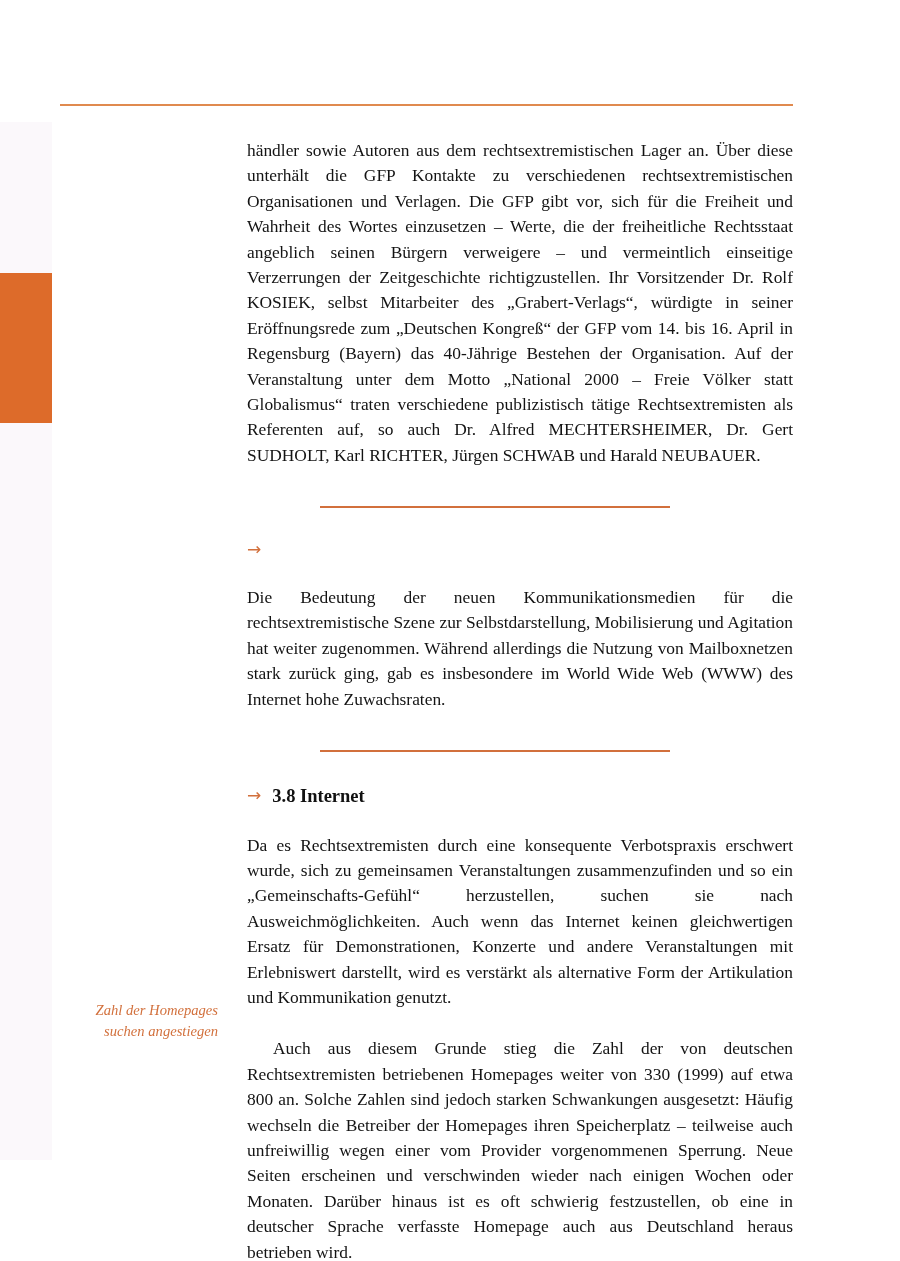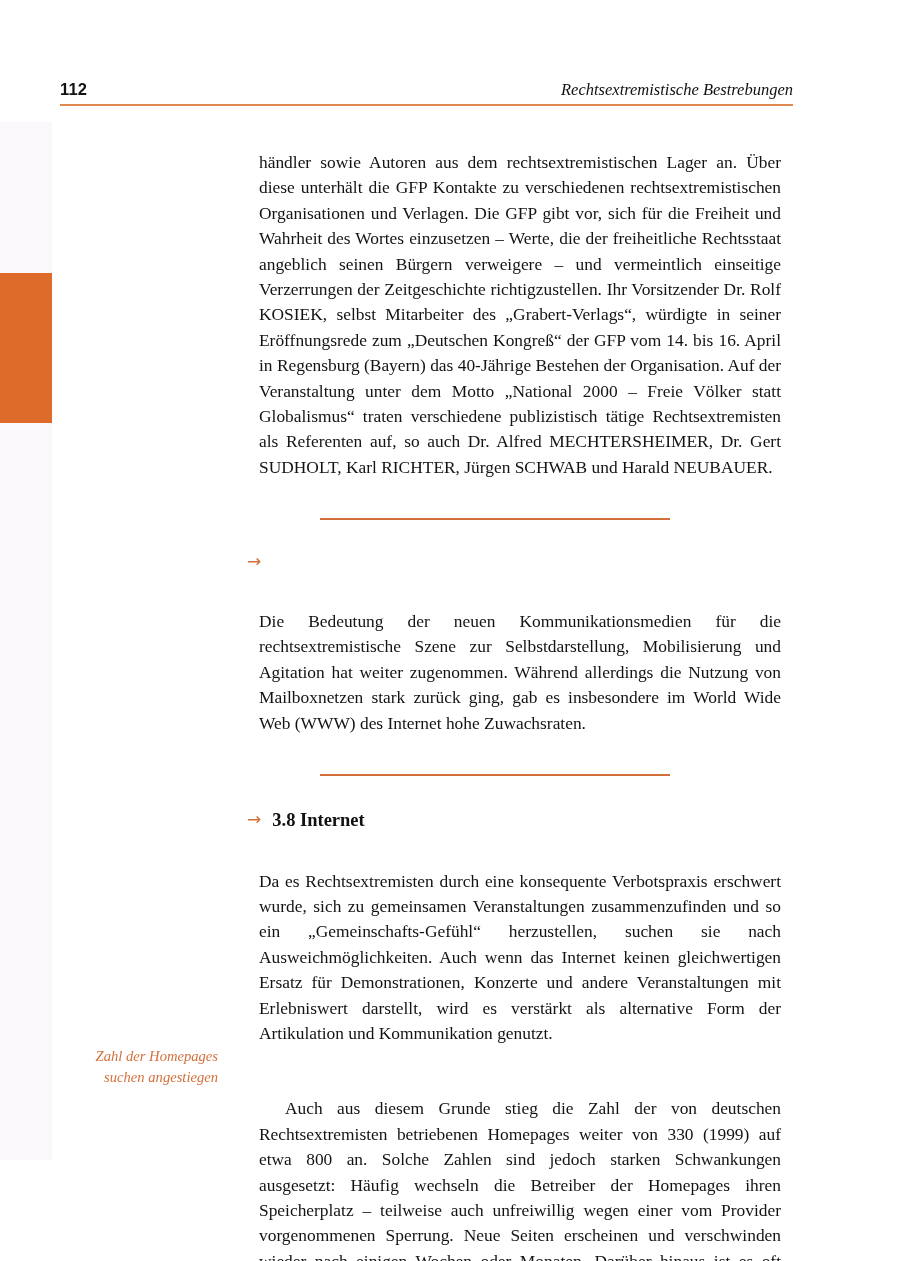--- a/index.html
+++ b/index.html
@@ -72,21 +72,21 @@
 
   
   .column {
     position: absolute;
     left: 247px;
     top: 138px;
     width: 546px;
   }
 
   p.body-text {
-    margin: 12px;
+    margin: 0;
     font-size: 17.4px;
     line-height: 25.4px;
     text-align: justify;
     text-justify: inter-word;
     color: #131313;
     hyphens: manual;
   }
   p.body-text.indent {
     text-indent: 26px;
   }
@@ -128,39 +128,34 @@
     position: absolute;
     left: 60px;
     top: 1000px;
     width: 158px;
     text-align: right;
     font-family: "Liberation Serif", "DejaVu Serif", serif;
     font-style: italic;
     font-size: 14.6px;
     line-height: 21px;
     color: #d2703c;
-    margin-top: 46px;
   }
   .margin-note span { display: block; }
 
   .sp-26 { height: 26px; }
   .sp-34 { height: 34px; }
 </style>
 </head>
 <body>
 
 <div id="page">
 
   <div class="side-band"></div>
   <div class="side-tab"></div>
 
-  <div class="header">
-    <div class="folio">112</div>
-    <div class="running-title">Rechtsextremistische Bestrebungen</div>
-  </div>
   <div class="header-rule"></div>
 
   <div class="column">
 
     <p class="body-text">händler sowie Autoren aus dem rechtsextremistischen Lager an. Über diese unterhält die GFP Kontakte zu verschiedenen rechtsextremistischen Organisationen und Verlagen. Die GFP gibt vor, sich für die Freiheit und Wahrheit des Wortes einzusetzen – Werte, die der freiheitliche Rechtsstaat angeblich seinen Bürgern verweigere – und vermeintlich einseitige Verzerrungen der Zeitgeschichte richtigzustellen. Ihr Vorsitzender Dr. Rolf KOSIEK, selbst Mitarbeiter des „Grabert-Verlags“, würdigte in seiner Eröffnungsrede zum „Deutschen Kongreß“ der GFP vom 14. bis 16. April in Regensburg (Bayern) das 40-Jährige Bestehen der Organisation. Auf der Veranstaltung unter dem Motto „National 2000 – Freie Völker statt Globalismus“ traten verschiedene publizistisch tätige Rechtsextremisten als Referenten auf, so auch Dr. Alfred MECHTERSHEIMER, Dr. Gert SUDHOLT, Karl RICHTER, Jürgen SCHWAB und Harald NEUBAUER.</p>
 
     <div class="rule-wrap-1">
       <div class="section-rule"></div>
     </div>
 

